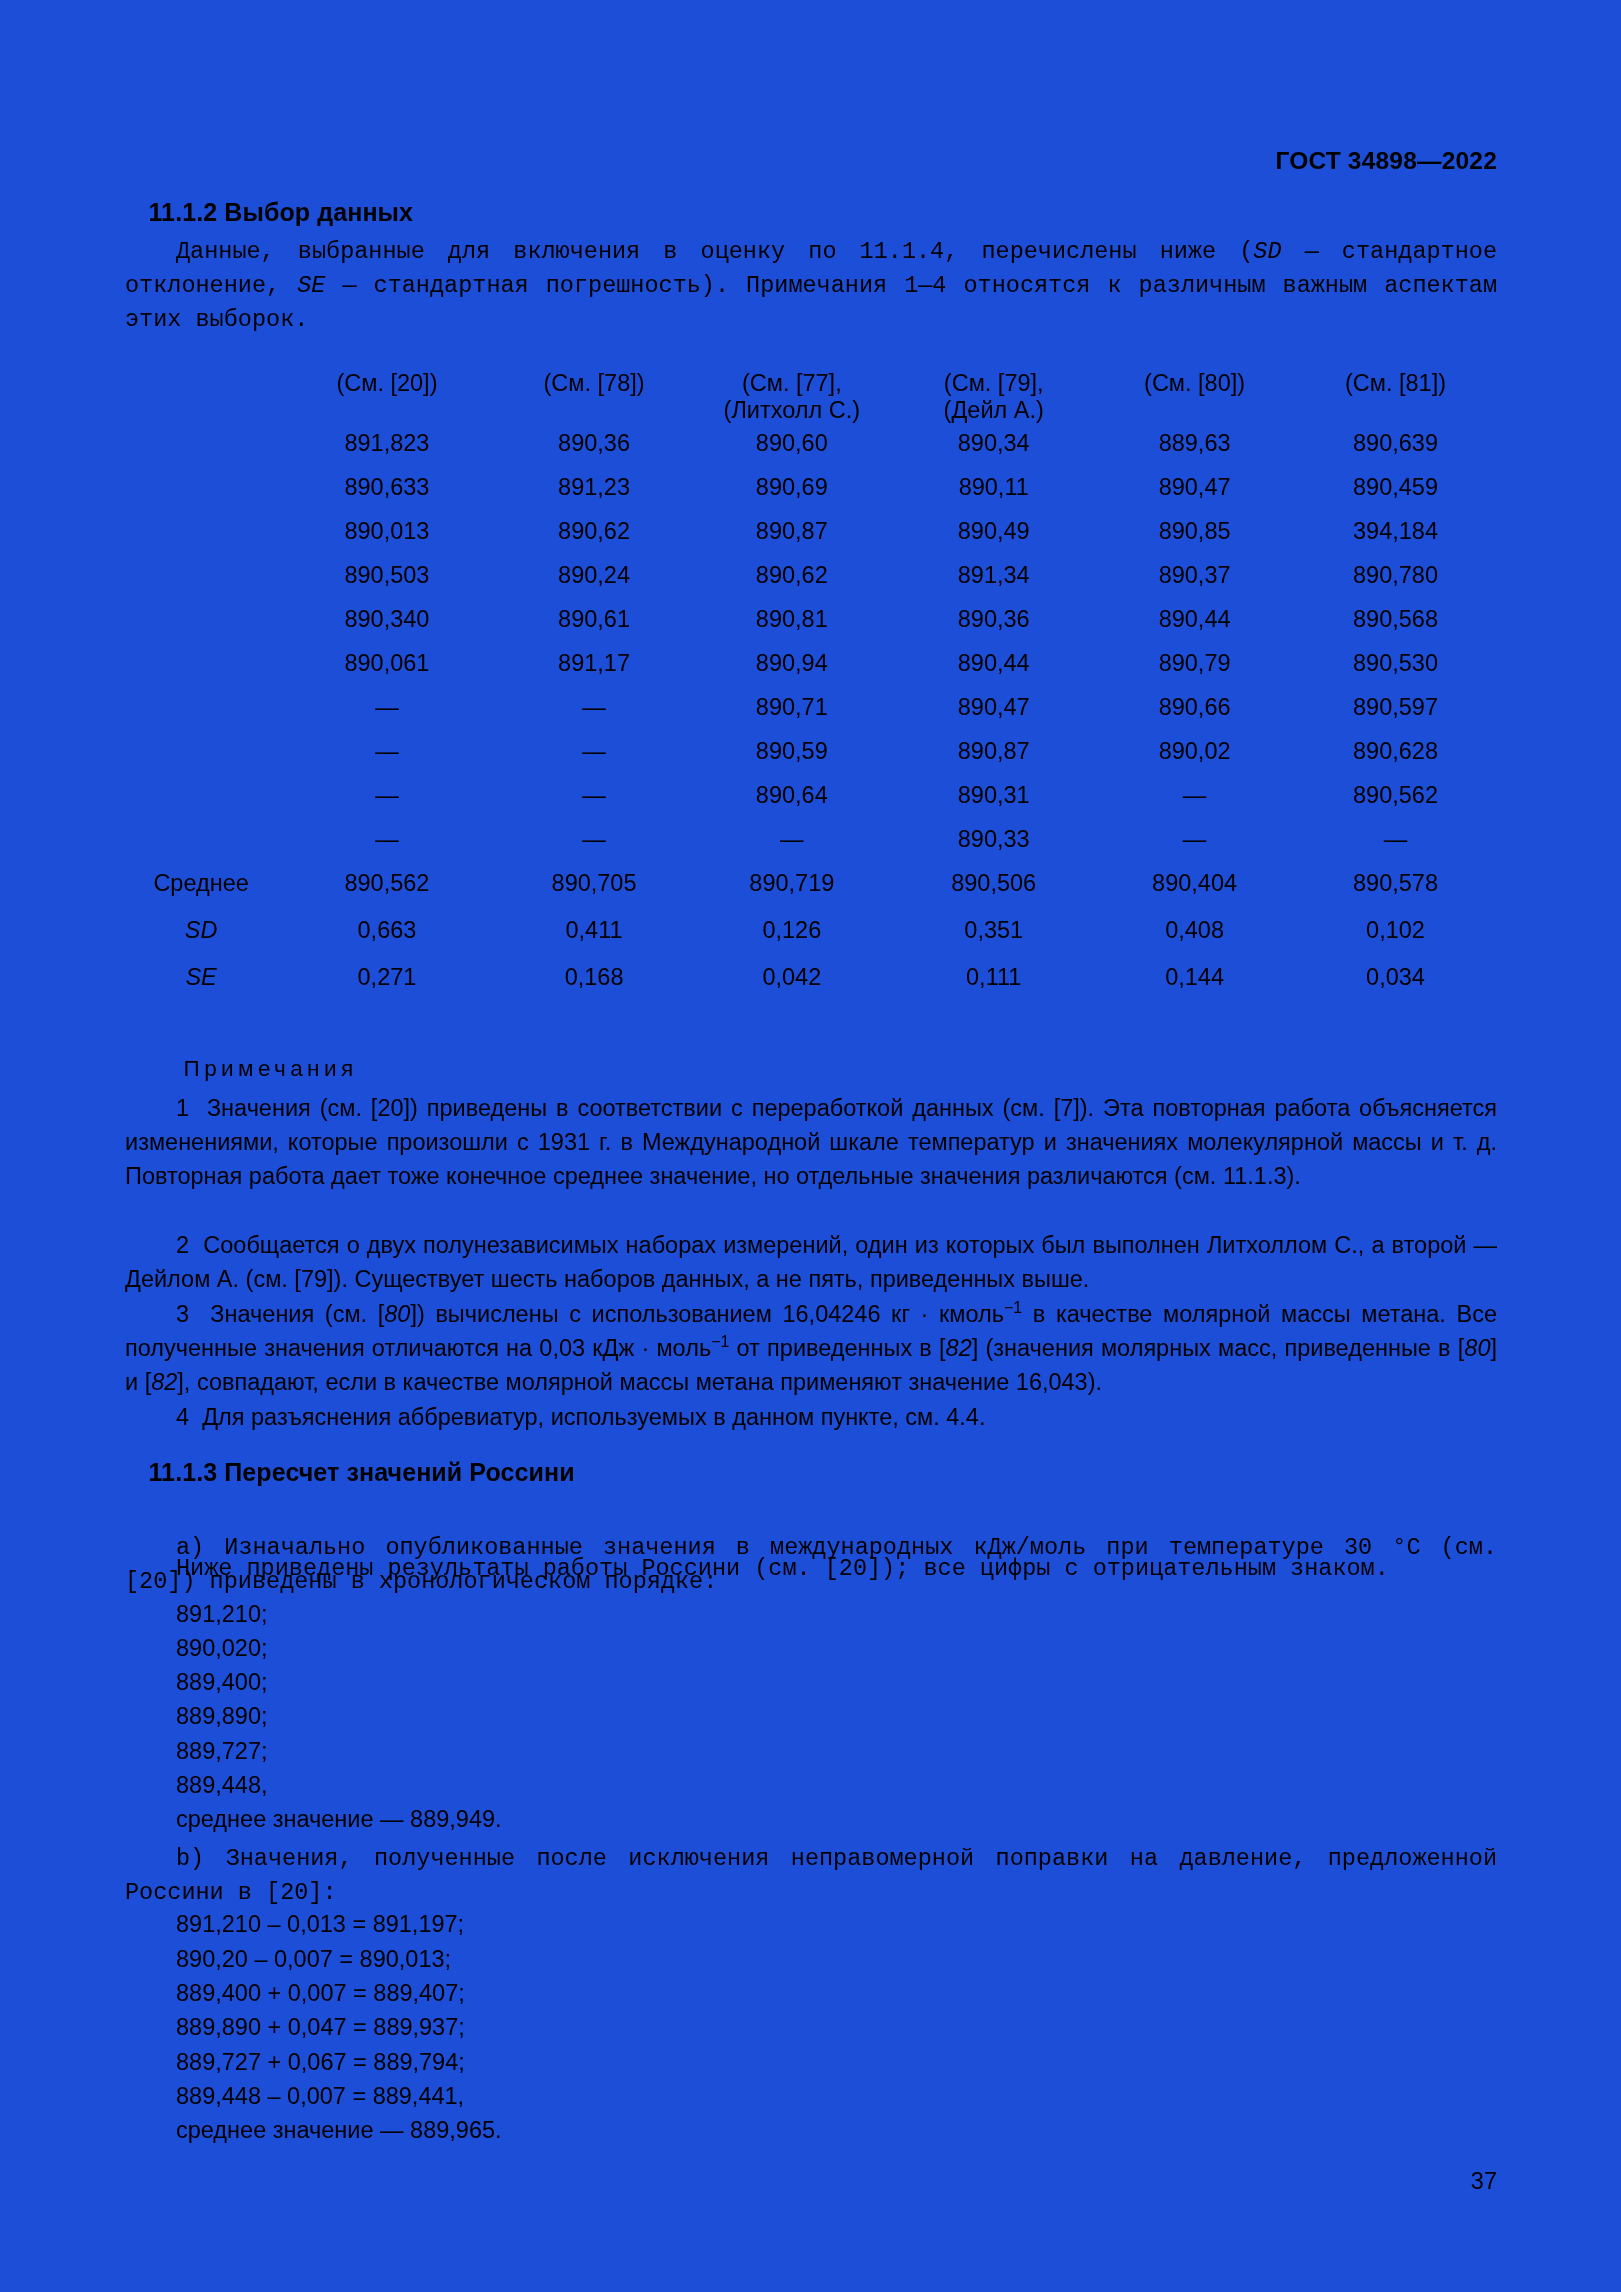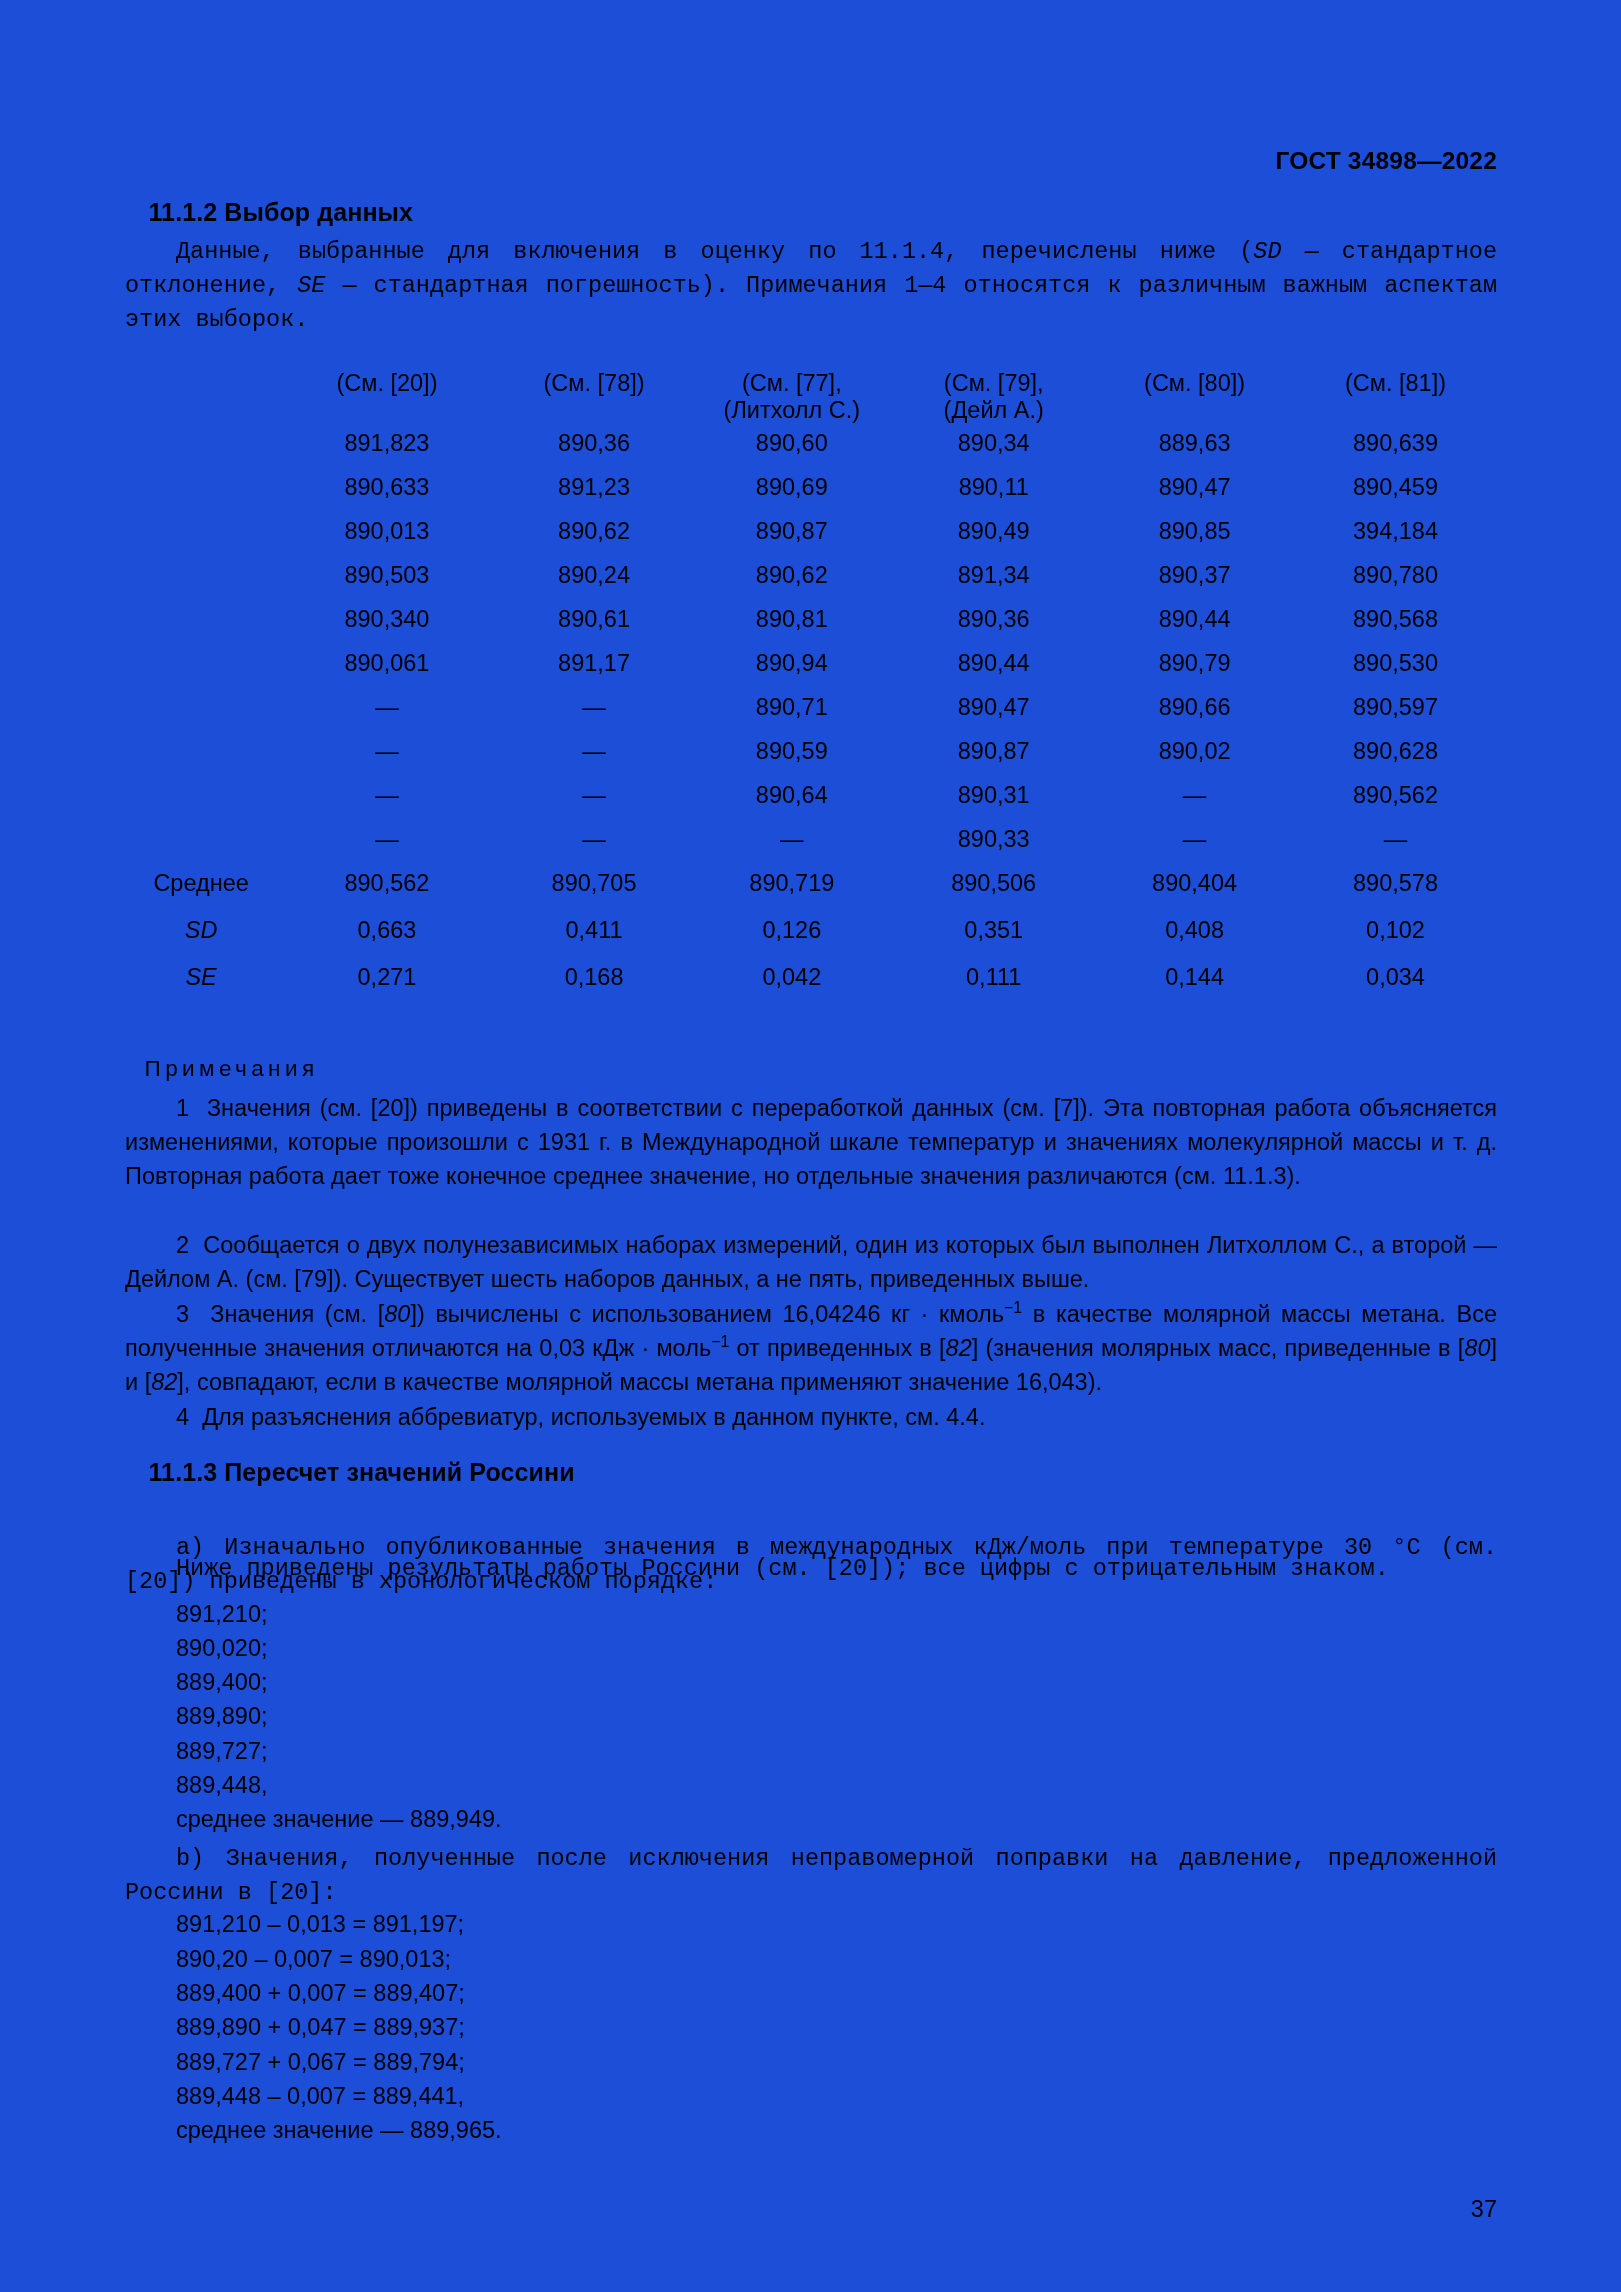--- a/index.html
+++ b/index.html
@@ -126,21 +126,20 @@
   }
 
   
   .page-number {
     position: absolute;
     right: 0;
     top: 2052px;
     font-size: 23.5px;
     text-align: right;
     width: 100%;
-    margin-top: 28px;
   }
 </style>
 </head>
 <body>
 
 <div class="page">
   <div class="content">
 
     <div class="page-header">ГОСТ 34898—2022</div>
 
@@ -302,21 +301,21 @@
           <td>0,271</td>
           <td>0,168</td>
           <td>0,042</td>
           <td>0,111</td>
           <td>0,144</td>
           <td>0,034</td>
         </tr>
       </tbody>
     </table>
 
-    <div class="notes-label" style="top:1056px;">Примечания</div>
+    <div class="notes-label" style="top:1056px;margin-left:39px;">Примечания</div>
 
     <div class="note" style="top:1091px; left:0;"><span class="indent"></span><span class="num">1</span>&nbsp;&nbsp;<span>Значения (см. [20]) приведены в соответствии с переработкой данных (см. [7]). Эта повторная работа объясняется изменениями, которые произошли с 1931 г. в Международной шкале температур и значениях молекулярной массы и т. д. Повторная работа дает тоже конечное среднее значение, но отдельные значения различаются (см. 11.1.3).</span></div>
 
     <div class="note" style="top:1228px; left:0;"><span class="indent"></span><span class="num">2</span>&nbsp;&nbsp;<span>Сообщается о двух полунезависимых наборах измерений, один из которых был выполнен Литхоллом С., а второй — Дейлом А. (см. [79]). Существует шесть наборов данных, а не пять, приведенных выше.</span></div>
 
     <div class="note" style="top:1297px; left:0;"><span class="indent"></span><span class="num">3</span>&nbsp;&nbsp;<span>Значения (см. [</span><i class="it">80</i><span>]) вычислены с использованием 16,04246 кг · кмоль</span><sup>−1</sup><span> в качестве молярной массы метана. Все полученные значения отличаются на 0,03 кДж · моль</span><sup>−1</sup><span> от приведенных в [</span><i class="it">82</i><span>] (значения молярных масс, приведенные в [</span><i class="it">80</i><span>] и [</span><i class="it">82</i><span>], совпадают, если в качестве молярной массы метана применяют значение 16,043).</span></div>
 
     <div class="note" style="top:1400px; left:0;"><span class="indent"></span><span class="num">4</span>&nbsp;&nbsp;<span>Для разъяснения аббревиатур, используемых в данном пункте, см. 4.4.</span></div>
 
     <div class="clause-title" style="top:1458px; left:23.5px;">11.1.3  Пересчет значений Россини</div>

